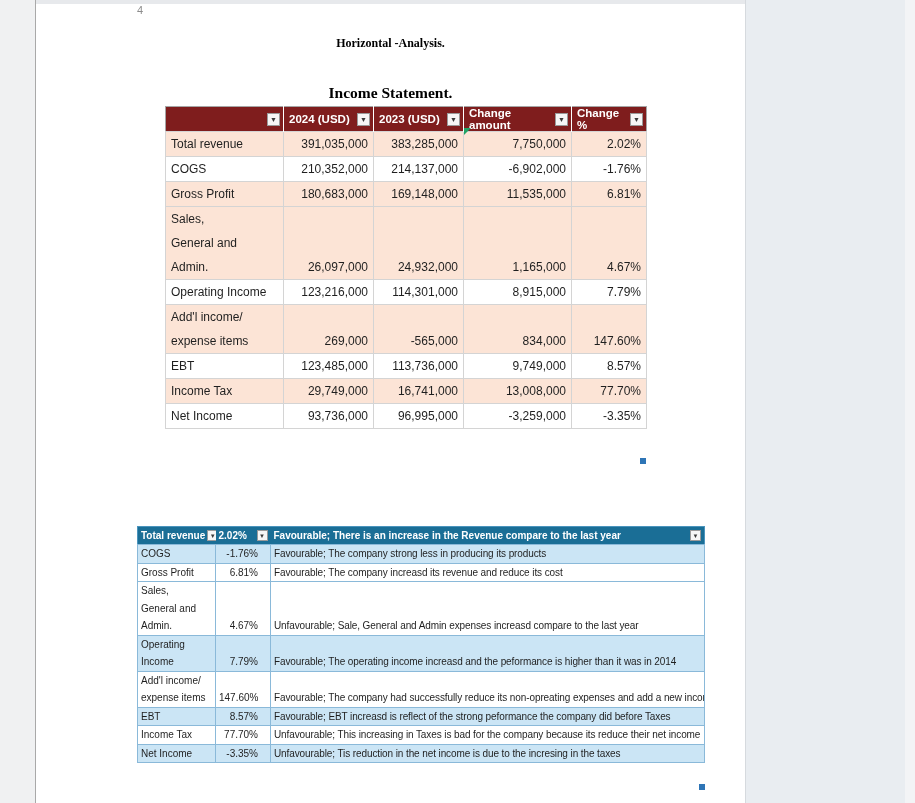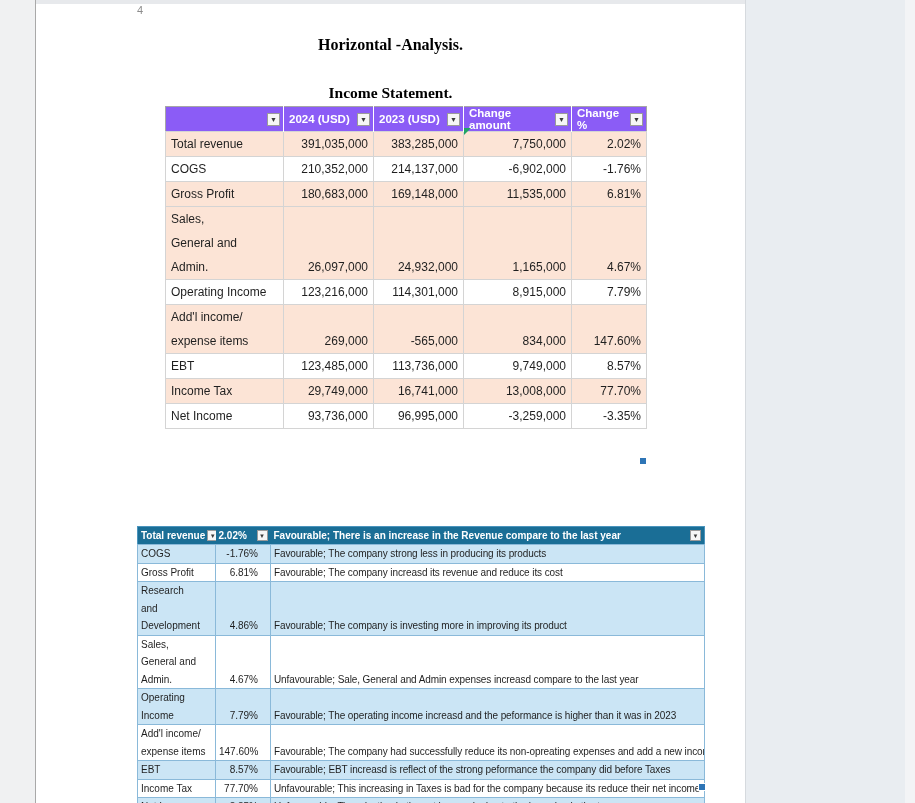--- a/index.html
+++ b/index.html
@@ -3,27 +3,27 @@
 <meta charset="utf-8">
 <style>
   html,body{margin:0;padding:0;background:#fff;font-family:"Liberation Sans",sans-serif;}
   .screen{position:relative;width:915px;height:803px;background:#ffffff;overflow:hidden;}
   .top-strip{position:absolute;left:0;top:0;width:915px;height:4px;background:#e7e9ec;}
   .left-rail{position:absolute;left:0;top:0;width:36px;height:803px;background:#f0f1f2;border-right:1px solid #a9a9a9;box-sizing:border-box;}
   .right-panel{position:absolute;left:745px;top:0;width:170px;height:803px;background:#e9edf1;border-left:1px solid #d6dade;box-sizing:border-box;}
   .scroll-track{position:absolute;right:0;top:0;width:10px;height:803px;background:#f3f4f6;}
   .page-number{position:absolute;left:137px;top:4px;font-size:11px;color:#8c8c8c;}
   .title{position:absolute;left:36px;width:709px;text-align:center;font-family:"Liberation Serif",serif;font-weight:bold;color:#000;}
-  .title.l1{top:36px;font-size:16px;}
+  .title.l1{top:36px;font-size:12px;}
   .title.l2{top:64px;font-size:15.5px;margin-top:20px;}
 
   
   table{border-collapse:collapse;table-layout:fixed;}
   .t1{position:absolute;left:165px;top:106px;width:481px;border:1px solid #a6a6a6;background:#fff;}
-  .t1 th{background:#8b5cf6;color:#fff;font-weight:700;font-size:11.5px;height:21px;padding:0 3px 0 5px;border-left:1px solid #fff;text-align:left;}
+  .t1 th{background:#7f1d1d;color:#fff;font-weight:700;font-size:11.5px;height:21px;padding:0 3px 0 5px;border-left:1px solid #fff;text-align:left;}
   .t1 th:first-child{border-left:none;}
   .t1 td{border:1px solid #d4d4d4;padding:0 5px;font-size:12px;line-height:24px;color:#1f1f1f;background:#fff;}
   .t1 tr.band td{background:#FCE4D6;}
   .t1 td.lbl{text-align:left;vertical-align:top;white-space:pre-line;}
   .t1 td.num{text-align:right;vertical-align:bottom;}
 
   
   .t2{position:absolute;left:137px;top:526px;width:567px;border:1px solid #4a94bd;background:#fff;}
   .t2 th{background:#1A6E96;color:#fff;font-weight:700;font-size:10px;height:17px;padding:0 3px;text-align:left;white-space:nowrap;overflow:hidden;}
   .t2 td{border:1px solid #8ab9d9;padding:0 3px;font-size:10px;line-height:17.5px;color:#1f1f1f;background:#fff;white-space:nowrap;overflow:hidden;}
@@ -201,38 +201,31 @@
       <tr class="band">
         <td class="lbl">COGS</td>
         <td class="pct">-1.76%</td>
         <td class="comment">Favourable; The company strong less in producing its products</td>
       </tr>
       <tr>
         <td class="lbl">Gross Profit</td>
         <td class="pct">6.81%</td>
         <td class="comment">Favourable; The company increasd its revenue and reduce its cost</td>
       </tr>
-      <tr class="band">
-        <td class="lbl">Research
-and
-Development</td>
-        <td class="pct">4.86%</td>
-        <td class="comment">Favourable; The company is  investing more in improving its product</td>
-      </tr>
       <tr>
         <td class="lbl">Sales,
 General and
 Admin.</td>
         <td class="pct">4.67%</td>
         <td class="comment">Unfavourable; Sale, General and Admin expenses increasd compare to the last year</td>
       </tr>
       <tr class="band">
         <td class="lbl">Operating Income</td>
         <td class="pct">7.79%</td>
-        <td class="comment">Favourable; The operating income increasd and the peformance is higher than it was in 2023</td>
+        <td class="comment">Favourable; The operating income increasd and the peformance is higher than it was in 2014</td>
       </tr>
       <tr>
         <td class="lbl">Add'l income/
 expense items</td>
         <td class="pct">147.60%</td>
         <td class="comment">Favourable; The company had successfully reduce its non-opreating expenses and add a new income</td>
       </tr>
       <tr class="band">
         <td class="lbl">EBT</td>
         <td class="pct">8.57%</td>

